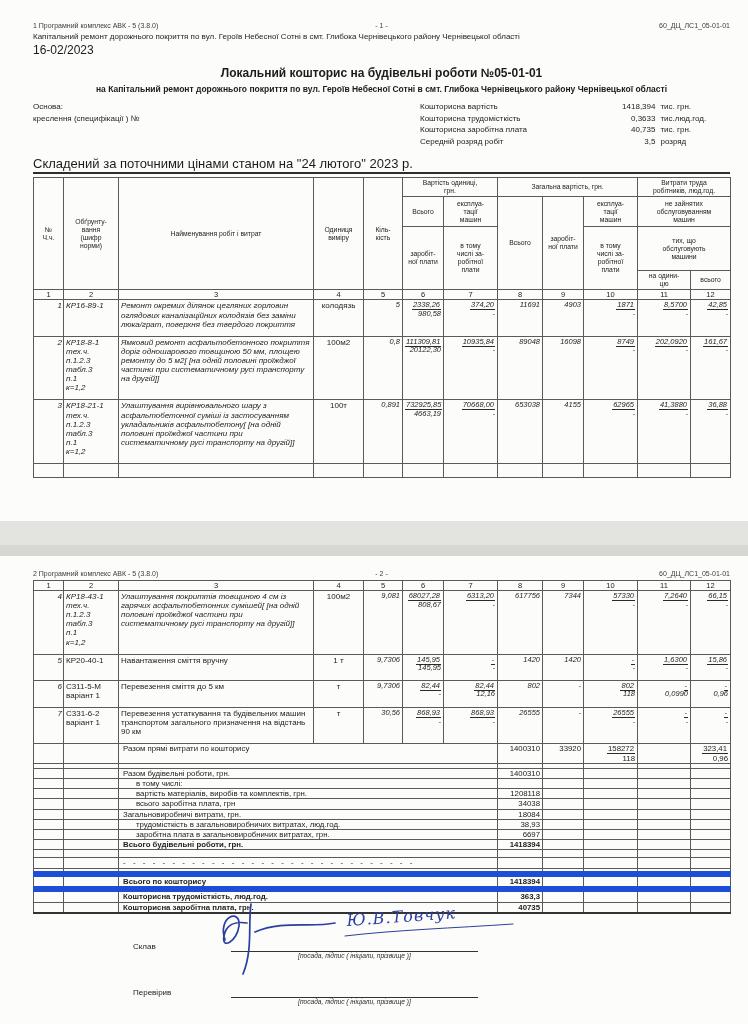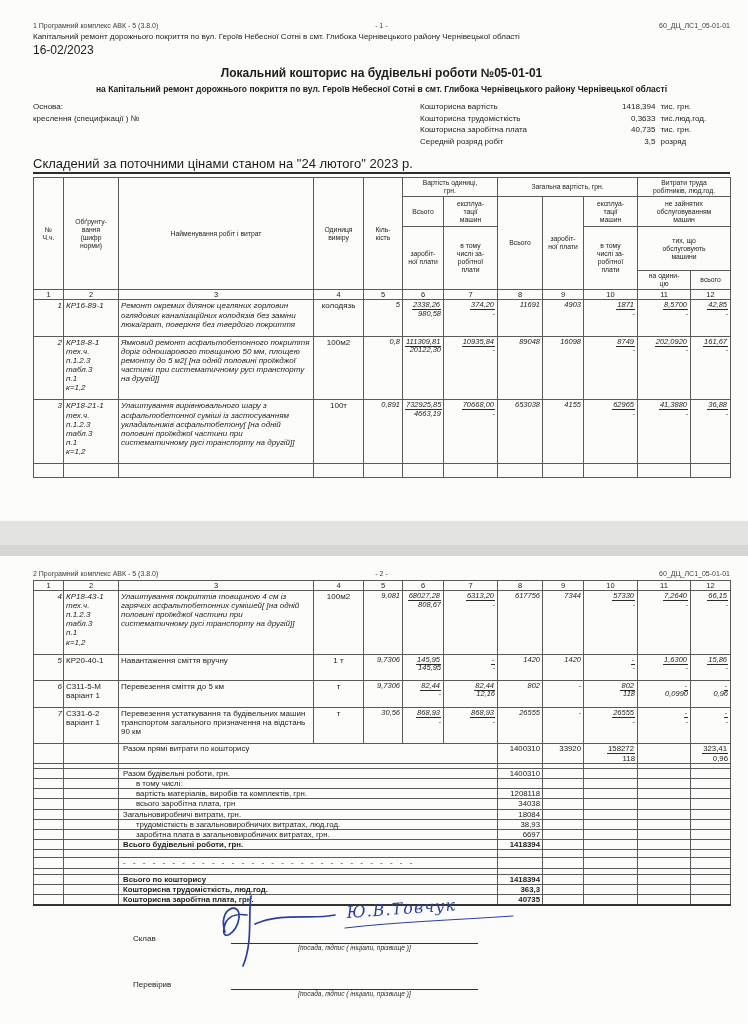--- a/index.html
+++ b/index.html
@@ -50,21 +50,21 @@
   .num{text-align:right;padding-right:3px;font-style:italic;font-size:7.5px;}
   .uline{border-bottom:1px solid #2a2a2a;padding:0 1px;}
   .ln{min-height:8.6px;}
 
   .tot td{font-style:normal;font-size:7.8px;line-height:1.18;padding-top:0;padding-bottom:0;}
   .tot .tlab{text-align:left;padding-left:4px;}
   .tot .tlab.ind{padding-left:17px;}
   .tot .tnum{font-style:normal;}
   .tot.tb td{font-weight:bold;}
   .tot.dot td{border-top:1px dotted #666;}
-  .tot.sol td{border-top:1px solid #1d4ed8;}
+  .tot.sol td{border-top:6px solid #1d4ed8;}
   .tot.bot td{border-bottom:2px solid #333;}
   .tlab.dashlab{letter-spacing:2.5px;white-space:nowrap;overflow:hidden;font-size:8px;color:#2e2e2e;}
 
   .signatures{margin-top:16px;padding-left:100px;}
   .sigrow{position:relative;display:flex;align-items:flex-end;height:22px;margin-bottom:24px;}
   .siglabel{width:98px;font-size:8px;padding-bottom:1px;}
   .sigline{position:relative;width:247px;border-bottom:1px solid #333;height:14px;}
   .sigcap{position:absolute;top:15px;left:0;right:0;text-align:center;font-size:6.6px;font-style:italic;color:#2a2a2a;}
   .sigsvg{position:absolute;left:62px;top:-36px;pointer-events:none;}
   .hand{font-family:"DejaVu Serif",serif;font-style:italic;font-size:16px;letter-spacing:1px;}

